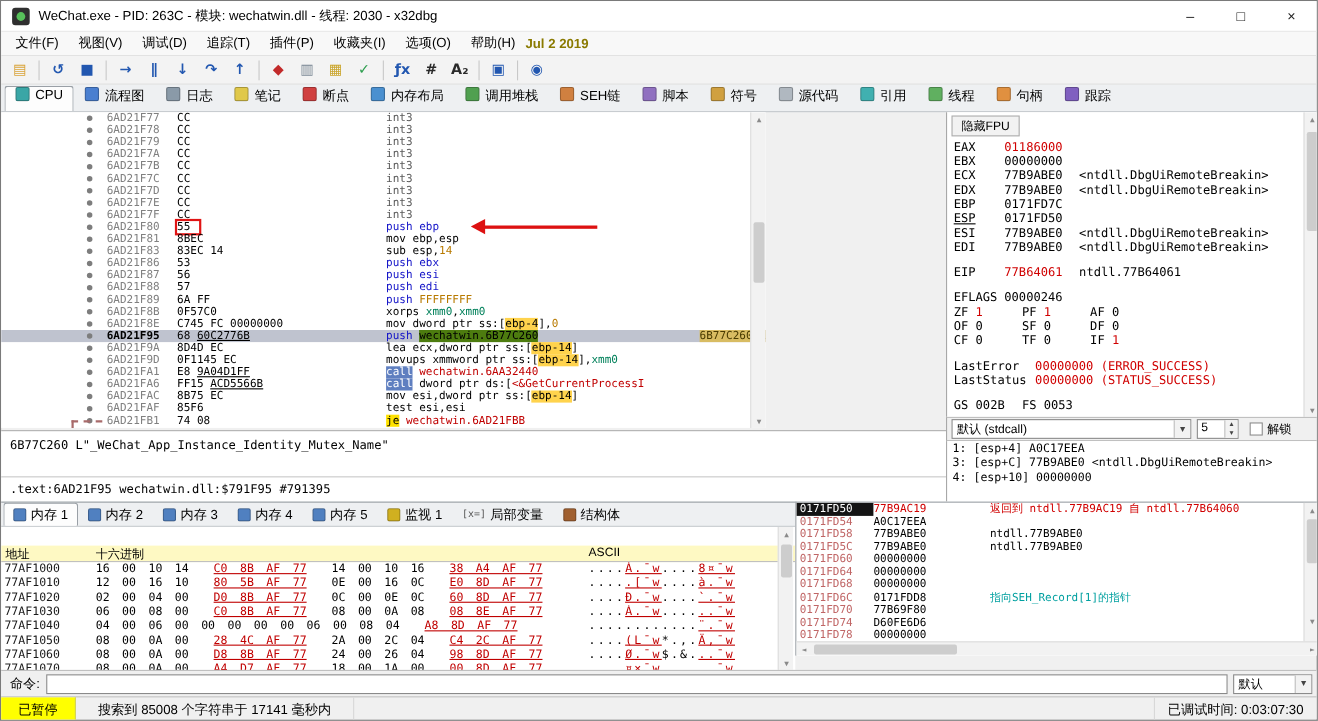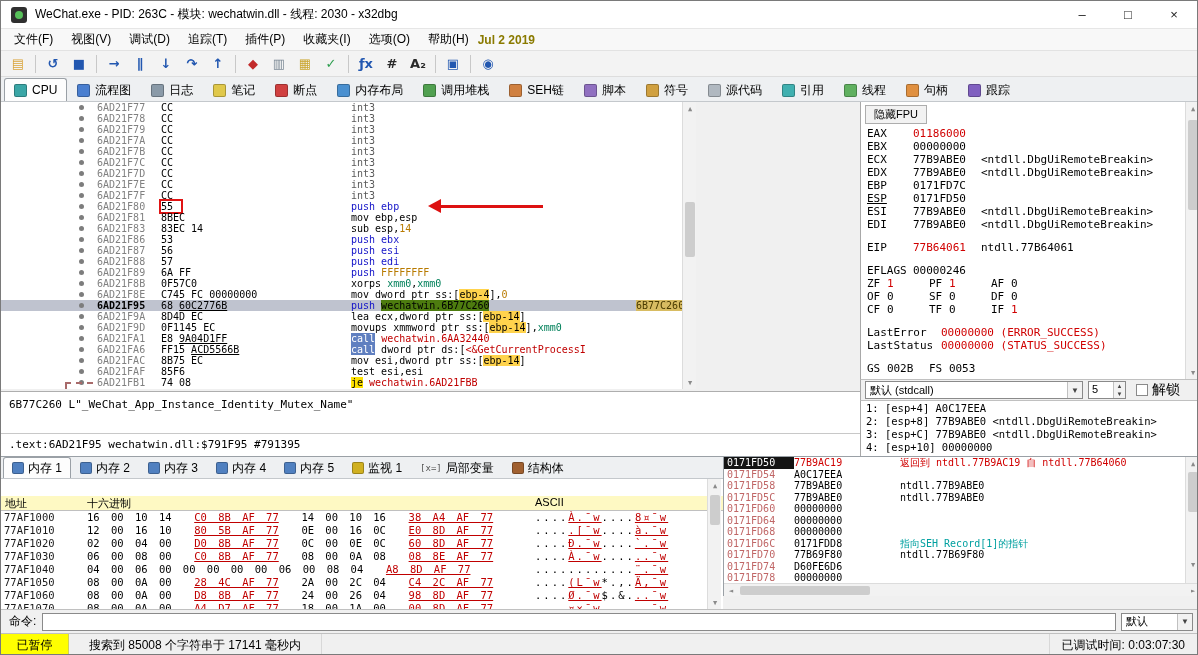--- a/index.html
+++ b/index.html
@@ -19,21 +19,21 @@
   .menuitem{padding:0 9px;font-size:12px;color:#000;white-space:nowrap;}
   .menudate{margin-left:0;font-size:12px;color:#8a7a00;font-weight:bold;}
 
   
   .toolbar{position:absolute;left:0;top:50px;width:100%;height:26px;background:#f3f3f3;border-bottom:1px solid #ddd;display:flex;align-items:center;padding-left:4px;font-family:"DejaVu Sans",sans-serif;}
   .tbtn{width:24px;height:22px;display:flex;align-items:center;justify-content:center;font-size:13px;font-weight:bold;margin:0 1px;cursor:default;}
   .tsep{width:1px;height:18px;background:#c8c8c8;margin:0 4px;}
 
   
   .tabbar{position:absolute;left:0;top:76px;width:100%;height:25px;background:#eef0f2;border-bottom:1px solid #c4c8cc;display:flex;align-items:flex-end;padding-left:3px;}
-  .tab{height:23px;display:flex;align-items:center;padding:5px 9px;font-size:12px;color:#000;border:1px solid transparent;border-bottom:none;white-space:nowrap;}
+  .tab{height:23px;display:flex;padding:0 9px;font-size:12px;color:#000;border:1px solid transparent;border-bottom:none;white-space:nowrap;}
   .tab.sel{background:#fdfdfd;border-color:#9aa0a6;border-radius:3px 3px 0 0;}
   .tabicon{width:13px;height:13px;margin-right:5px;border-radius:2px;border:1px solid rgba(0,0,0,.25);flex:none;}
   .tabicon.small{width:12px;height:12px;}
   .dtabicon-text{font-size:9px;color:#555;margin-right:4px;font-family:"DejaVu Sans Mono",monospace;}
 
   
   .disasm{position:absolute;left:0;top:101px;width:695px;height:287px;background:#fff;overflow:hidden;font-family:"DejaVu Sans Mono",monospace;font-size:10px;}
   .drow{height:11px;line-height:11px;display:flex;white-space:pre;}
   .drow.sel{background:#bfc3cf;}
   .dgut{width:96px;flex:none;position:relative;}
@@ -89,21 +89,21 @@
   .ccrow{position:absolute;left:859px;top:378px;width:339px;height:22px;background:#f0f0f0;border-left:1px solid #a8a8a8;border-top:1px solid #c0c0c0;border-bottom:1px solid #c0c0c0;display:flex;align-items:center;padding:0 4px;}
   .combo{height:18px;background:#fff;border:1px solid #8a8a8a;display:flex;align-items:center;font-size:11px;position:relative;}
   .combo .ctext{padding:0 4px;flex:1;white-space:nowrap;overflow:hidden;}
   .combo .carrow{width:15px;height:100%;border-left:1px solid #c0c0c0;display:flex;align-items:center;justify-content:center;font-size:8px;color:#444;background:#f2f2f2;}
   .ccombo{width:218px;}
   .spinner{width:38px;height:18px;background:#fff;border:1px solid #8a8a8a;margin-left:5px;display:flex;}
   .spinner .sval{flex:1;font-size:11px;padding:1px 3px;}
   .spinner .sarrows{width:12px;border-left:1px solid #c0c0c0;display:flex;flex-direction:column;font-size:6px;color:#444;background:#f2f2f2;}
   .spinner .sarrows span{flex:1;display:flex;align-items:center;justify-content:center;}
   .chk{width:12px;height:12px;background:#fff;border:1px solid #8a8a8a;margin-left:10px;flex:none;}
-  .chklabel{font-size:14px;margin-left:4px;}
+  .chklabel{font-size:11px;margin-left:4px;}
 
   
   .argspane{position:absolute;left:859px;top:400px;width:339px;height:55px;background:#fff;border-left:1px solid #a8a8a8;font-family:"DejaVu Sans Mono",monospace;font-size:10.5px;padding:1px 0 0 5px;overflow:hidden;}
   .argrow{height:13px;line-height:13px;white-space:pre;}
 
   
   .dumptabs{position:absolute;left:0;top:455px;width:722px;height:23px;background:#eef0f2;border-top:1px solid #9aa0a6;border-bottom:1px solid #c4c8cc;display:flex;align-items:flex-end;padding-left:2px;}
   .dtab{height:21px;display:flex;align-items:center;padding:8px 8px;font-size:12px;border:1px solid transparent;border-bottom:none;white-space:nowrap;}
   .dtab.sel{background:#fdfdfd;border-color:#9aa0a6;border-radius:3px 3px 0 0;}
   .dtab .tabicon{margin-right:4px;}
@@ -340,21 +340,20 @@
           <span>▲</span>
           <span>▼</span>
         </span>
     </span>
     <span class="chk"></span>
     <span class="chklabel">解锁</span>
   </div>
 
   <div class="argspane" id="argspane">
       <div class="argrow">1: [esp+4] A0C17EEA</div>
-      <div class="argrow">2: [esp+8] 77B9ABE0 &lt;ntdll.DbgUiRemoteBreakin&gt;</div>
       <div class="argrow">3: [esp+C] 77B9ABE0 &lt;ntdll.DbgUiRemoteBreakin&gt;</div>
       <div class="argrow">4: [esp+10] 00000000</div>
     </div>
 
   <div class="dumptabs" id="dumptabs">
       <div class="dtab sel">
         <span class="tabicon small" style="background: rgb(80, 128, 192);"></span>
         <span>内存 1</span>
       </div>
       <div class="dtab">
@@ -414,21 +413,21 @@
   <div class="stackpane">
     <div id="stackrows">
         <div class="srow"><span class="scell-a csp">0171FD50</span><span class="scell-v cred">77B9AC19</span><span class="scell-c cred">返回到 ntdll.77B9AC19 自 ntdll.77B64060</span></div>
         <div class="srow"><span class="scell-a">0171FD54</span><span class="scell-v">A0C17EEA</span><span class="scell-c"></span></div>
         <div class="srow"><span class="scell-a">0171FD58</span><span class="scell-v">77B9ABE0</span><span class="scell-c">ntdll.77B9ABE0</span></div>
         <div class="srow"><span class="scell-a">0171FD5C</span><span class="scell-v">77B9ABE0</span><span class="scell-c">ntdll.77B9ABE0</span></div>
         <div class="srow"><span class="scell-a">0171FD60</span><span class="scell-v">00000000</span><span class="scell-c"></span></div>
         <div class="srow"><span class="scell-a">0171FD64</span><span class="scell-v">00000000</span><span class="scell-c"></span></div>
         <div class="srow"><span class="scell-a">0171FD68</span><span class="scell-v">00000000</span><span class="scell-c"></span></div>
         <div class="srow"><span class="scell-a">0171FD6C</span><span class="scell-v">0171FDD8</span><span class="scell-c ccyan">指向SEH_Record[1]的指针</span></div>
-        <div class="srow"><span class="scell-a">0171FD70</span><span class="scell-v">77B69F80</span><span class="scell-c">ntdll.77B69F80</span></div>
+        <div class="srow"><span class="scell-a">0171FD70</span><span class="scell-v">77B69F80</span></div>
         <div class="srow"><span class="scell-a">0171FD74</span><span class="scell-v">D60FE6D6</span><span class="scell-c"></span></div>
         <div class="srow"><span class="scell-a">0171FD78</span><span class="scell-v">00000000</span><span class="scell-c"></span></div>
         <div class="srow"><span class="scell-a">0171FD7C</span><span class="scell-v">0171FD8C</span><span class="scell-c"></span></div>
       </div>
     <div class="vscroll" style="right:0;top:0;height:127px;">
       <span class="sb-btn" style="top:0;">▲</span>
       <span class="sb-thumb" style="left:2px;width:10px;top:15px;height:40px;"></span>
       <span class="sb-btn" style="bottom:13px;">▼</span>
     </div>
     <div class="hscroll" style="left:0;bottom:0;width:476px;">

